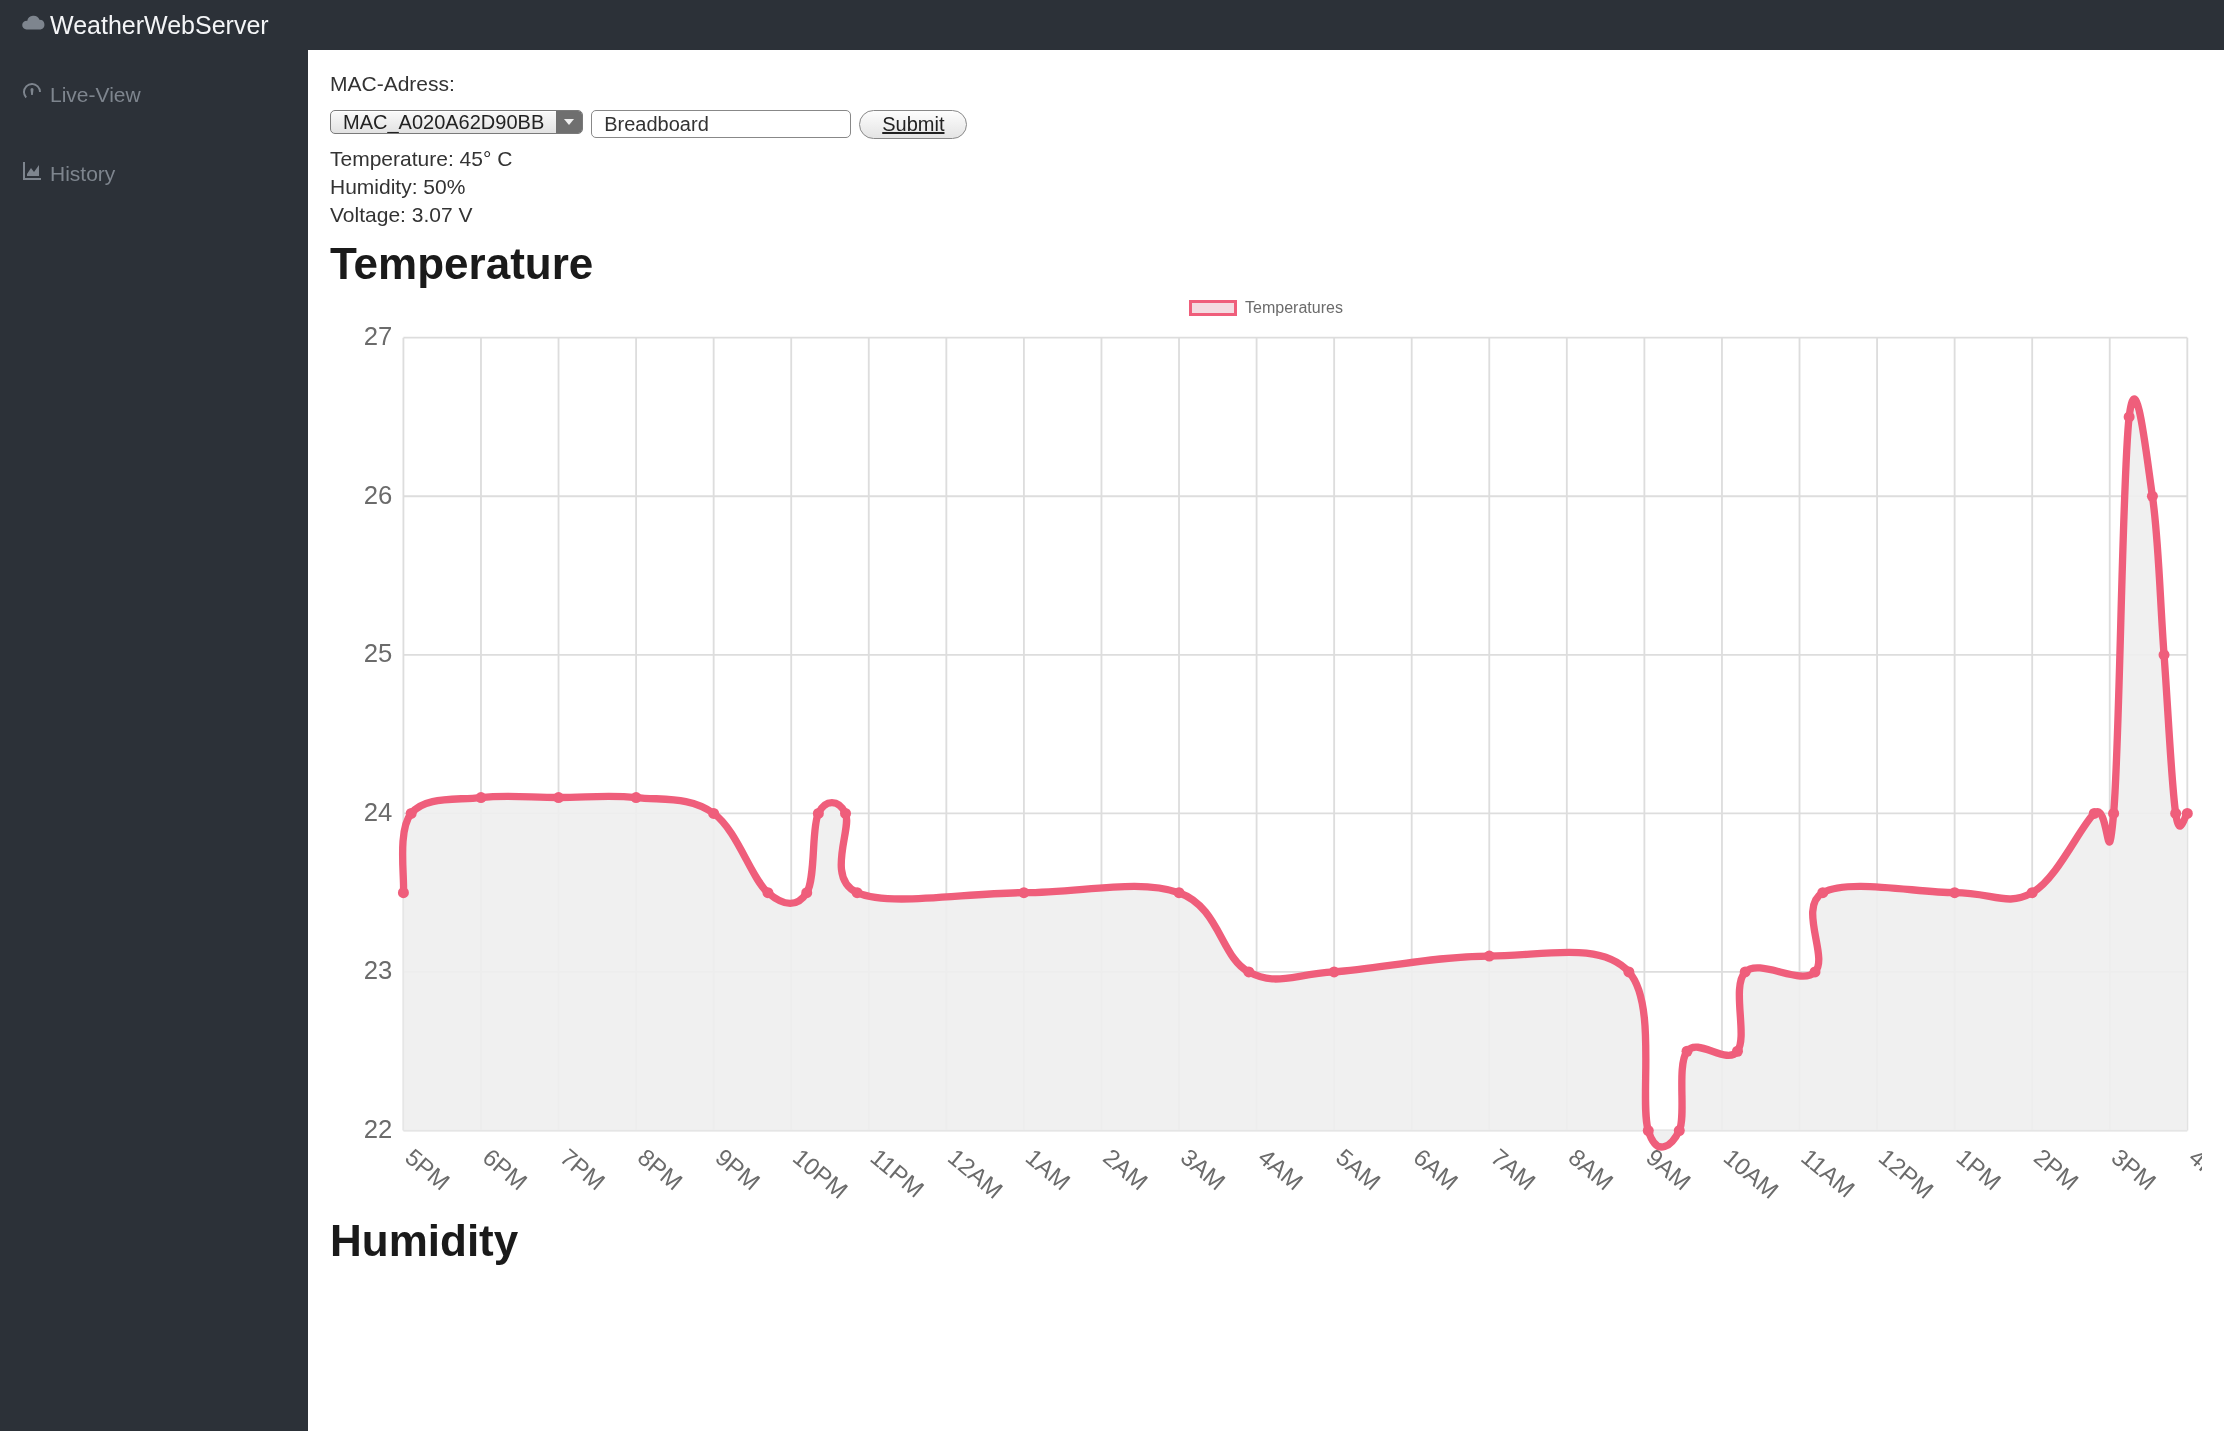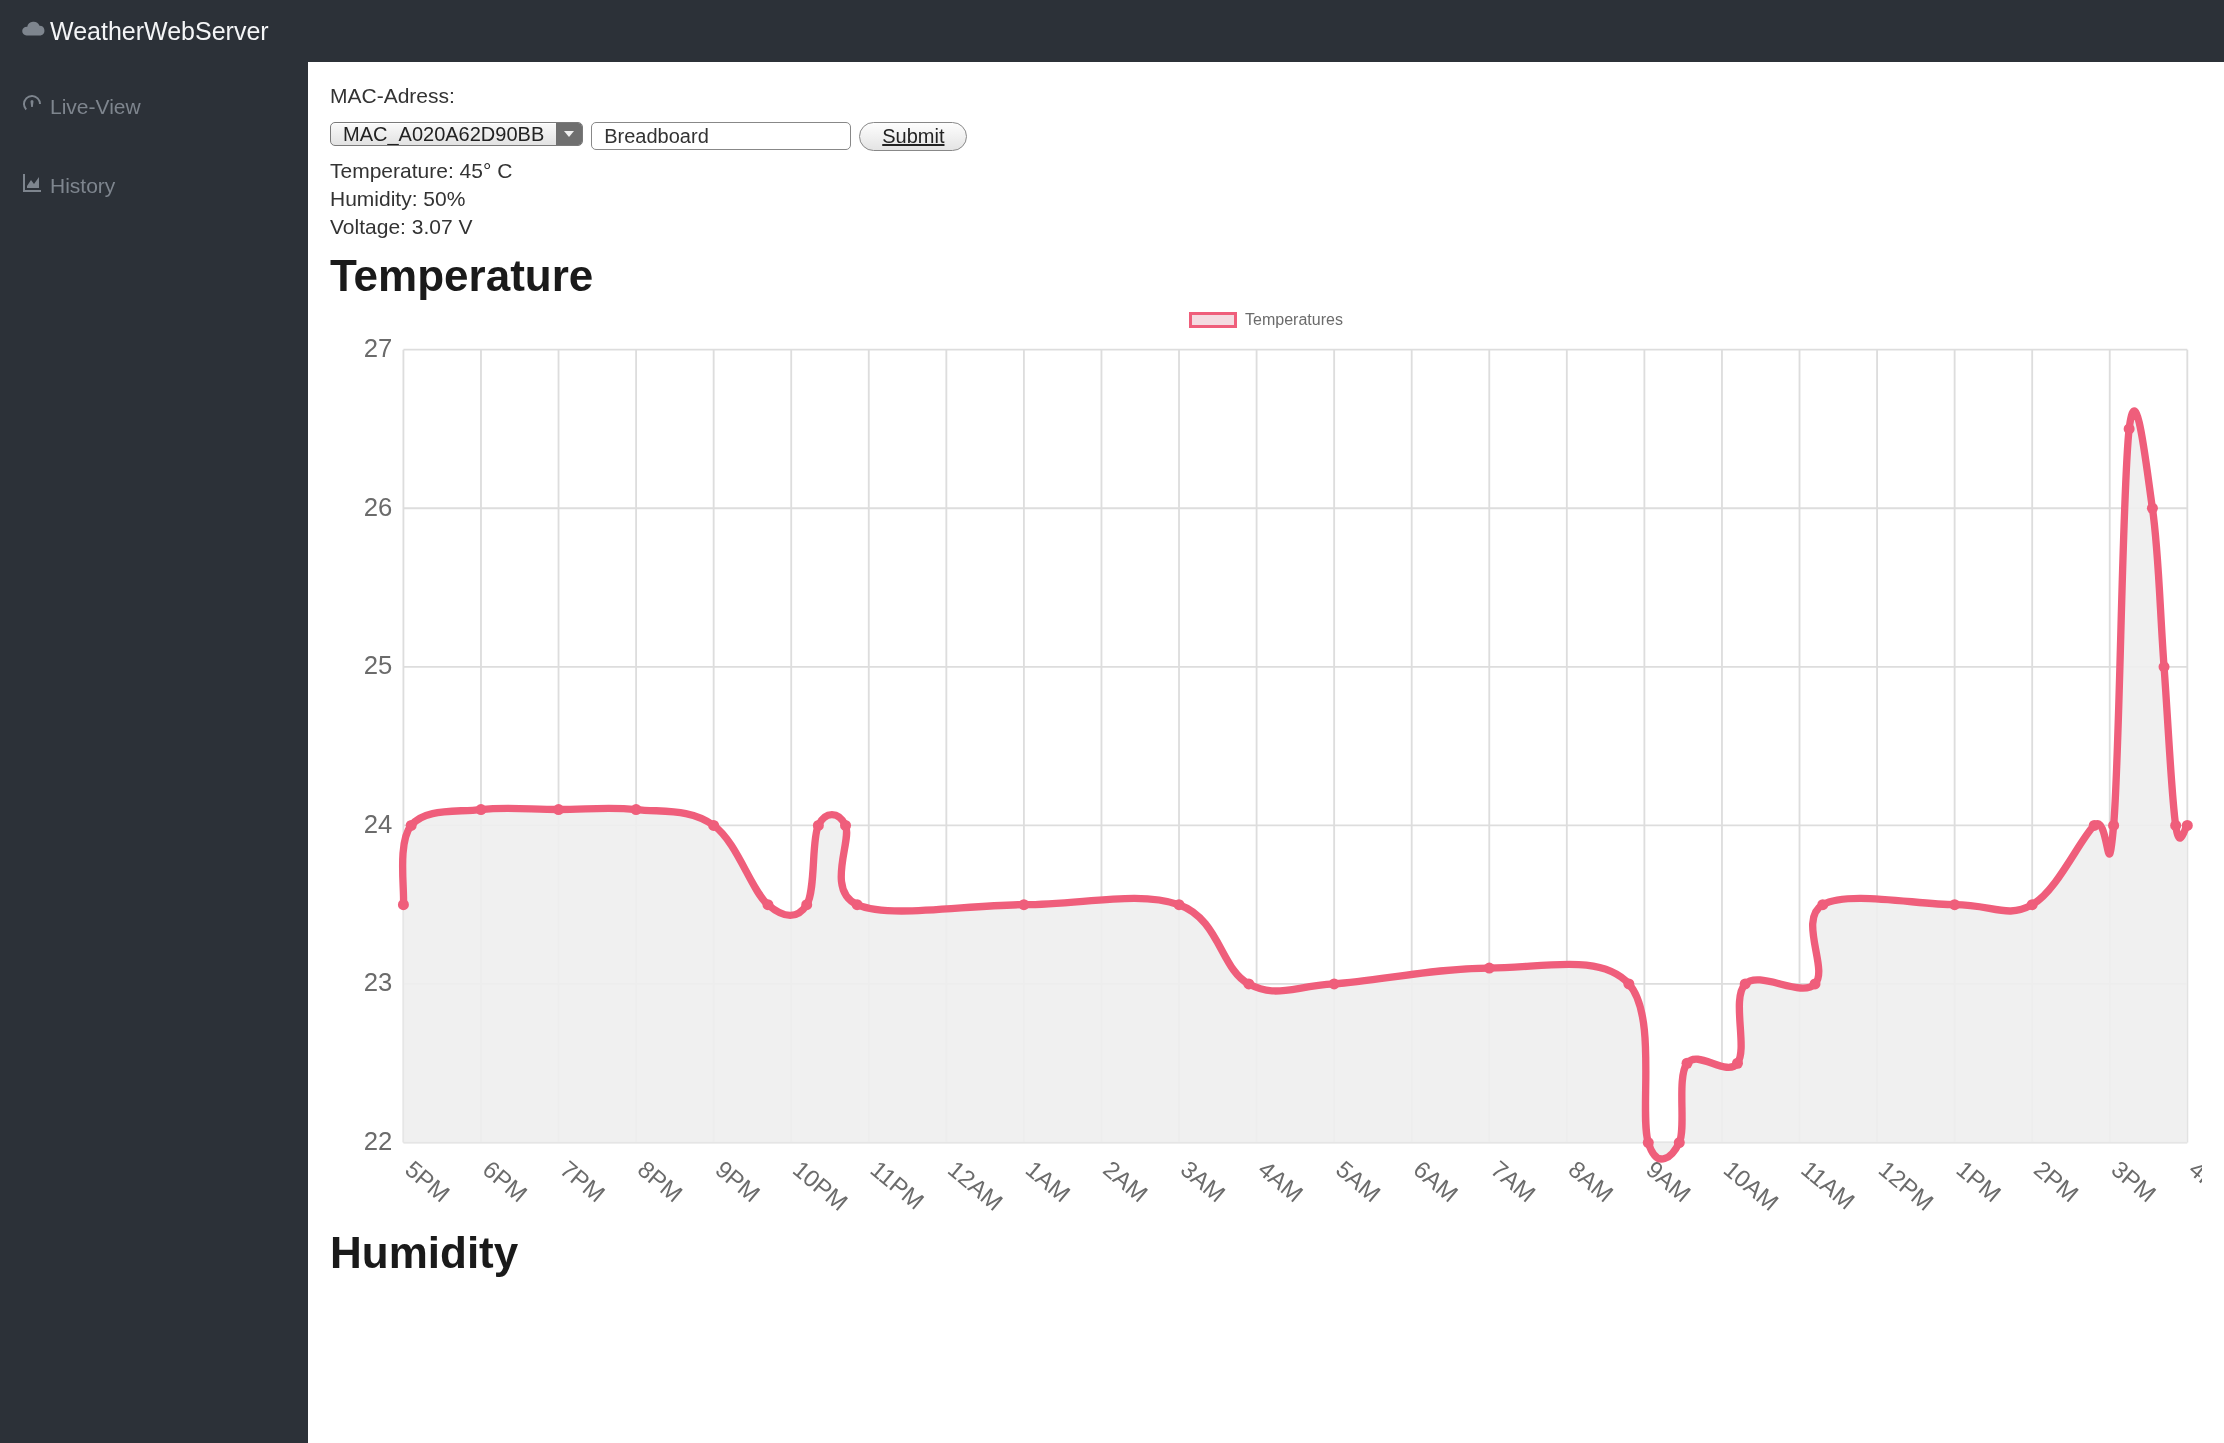--- a/index.html
+++ b/index.html
@@ -3,21 +3,21 @@
 <meta charset="utf-8">
 <style>
   * { box-sizing: border-box; margin: 0; padding: 0; }
   html, body {
     width: 100%; height: 100%;
     font-family: -apple-system, BlinkMacSystemFont, "Segoe UI", Helvetica, Arial, sans-serif;
     background: #fff;
     color: #303030;
   }
   .top-bar {
-    height: 62px;
+    height: 50px;
     background: #2c3138;
     display: flex;
     align-items: center;
     padding: 0 20px;
     color: #e3e6ea;
   }
   .brand-icon { width: 26px; height: 26px; margin-right: 4px; fill: #7e858e; }
   .brand-text { font-size: 25px; font-weight: 400; color: #f4f5f7; }
   .shell {
     display: flex;

